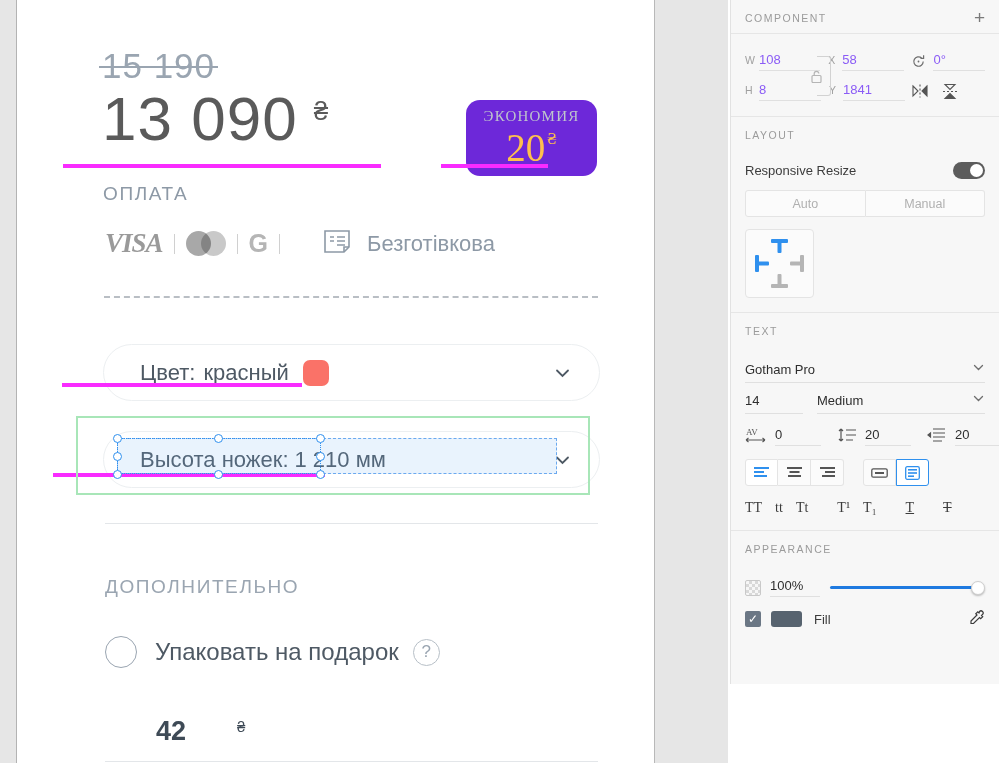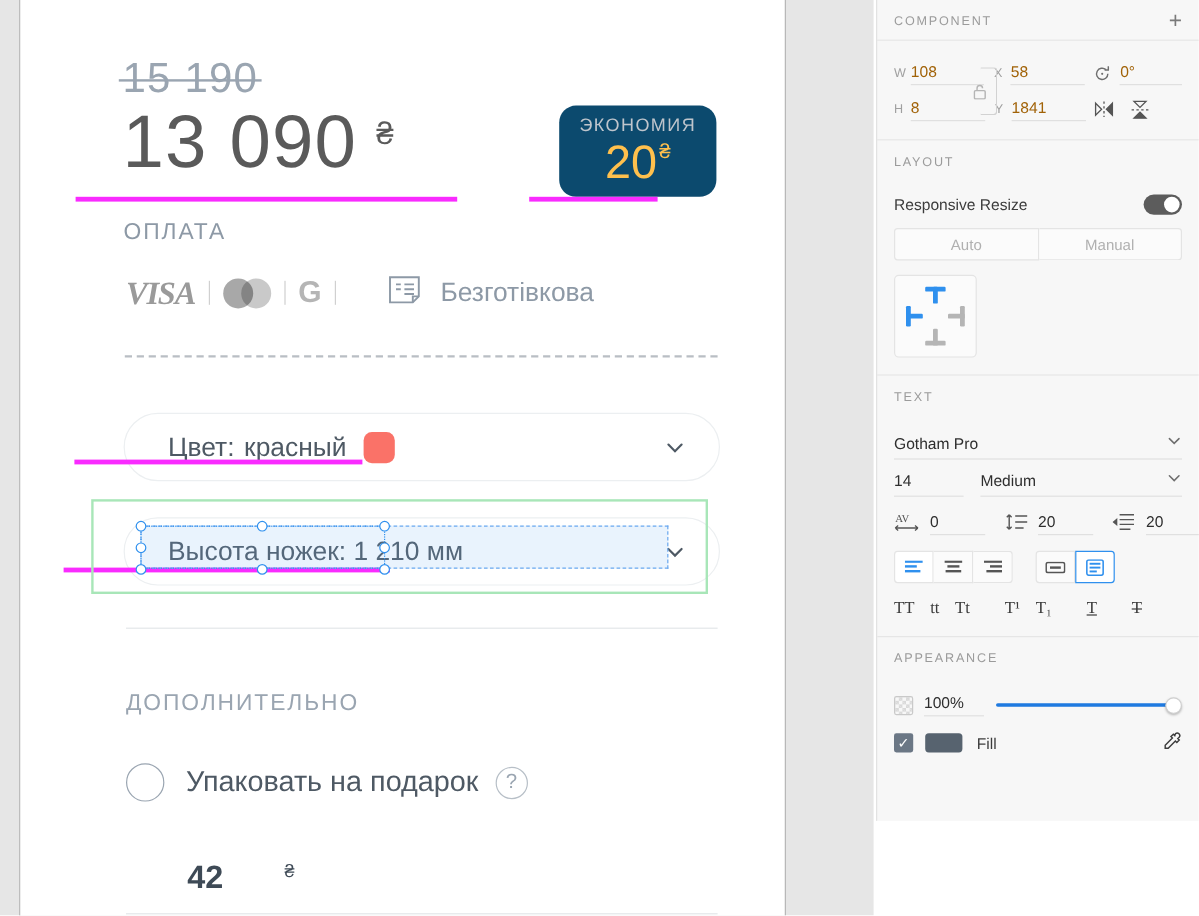--- a/index.html
+++ b/index.html
@@ -54,22 +54,22 @@
   .hl-badge  { left: 441px; top: 164px; width: 107px; }
   .hl-color  { left: 62px;  top: 383px; width: 240px; }
   .hl-height { left: 53px;  top: 473px; width: 272px; }
 
   .pay-label {
     position: absolute; left: 86px; top: 183px;
     font-size: 19px; color: #8d99a6; letter-spacing: 1.6px;
   }
 
   .savings-badge {
-    position: absolute; left: 449px; top: 88px; width: 131px; height: 76px;
-    background: #0c4a6e; border-radius: 14px;
+    position: absolute; left: 449px; top: 100px; width: 131px; height: 76px;
+    background: #6d28d9; border-radius: 14px; font-family: Liberation Serif, serif;
   }
   .savings-title {
     position: absolute; left: 0; right: 0; top: 8px; text-align: center;
     font-size: 15px; color: #bfc5cc; letter-spacing: 1.2px;
   }
   .savings-row {
     position: absolute; left: 0; right: 0; top: 28px;
     display: flex; justify-content: center; align-items: flex-start;
   }
   .savings-val { font-size: 39px; line-height: 39px; color: #ffc04d; }
@@ -171,21 +171,21 @@
     font-size: 10.5px; letter-spacing: 1.5px; color: #9b9b9b; font-weight: 400;
   }
   .plus { font-size: 19px; color: #7a7a7a; line-height: 12px; }
 
   .num-grid { padding: 12px 14px 10px 14px; position: relative; }
   .num-row { display: flex; align-items: center; height: 30px; }
   .num-cell { display: flex; align-items: baseline; width: 76px; }
   .num-lbl { font-size: 10.5px; color: #a0a0a0; width: 14px; }
   .num-fld {
     flex: 1; border-bottom: 1px solid #e0e0e0; padding-bottom: 3px;
-    font-size: 13px; color: #a16207;
+    font-size: 13px; color: #8b5cf6;
   }
   .num-spacer { width: 8px; }
   .link-bracket {
     position: absolute; left: 86px; top: 22px; width: 14px; height: 40px;
     border: 1px solid #d2d2d2; border-left: none; border-radius: 0 3px 3px 0;
   }
   .lock-ico { position: absolute; left: 80px; top: 36px; font-size: 12px; color: #b5b5b5; }
   .icon-cell { width: 30px; display: flex; align-items: center; justify-content: center; }
 
   .p-body { padding: 4px 14px 14px 14px; }

